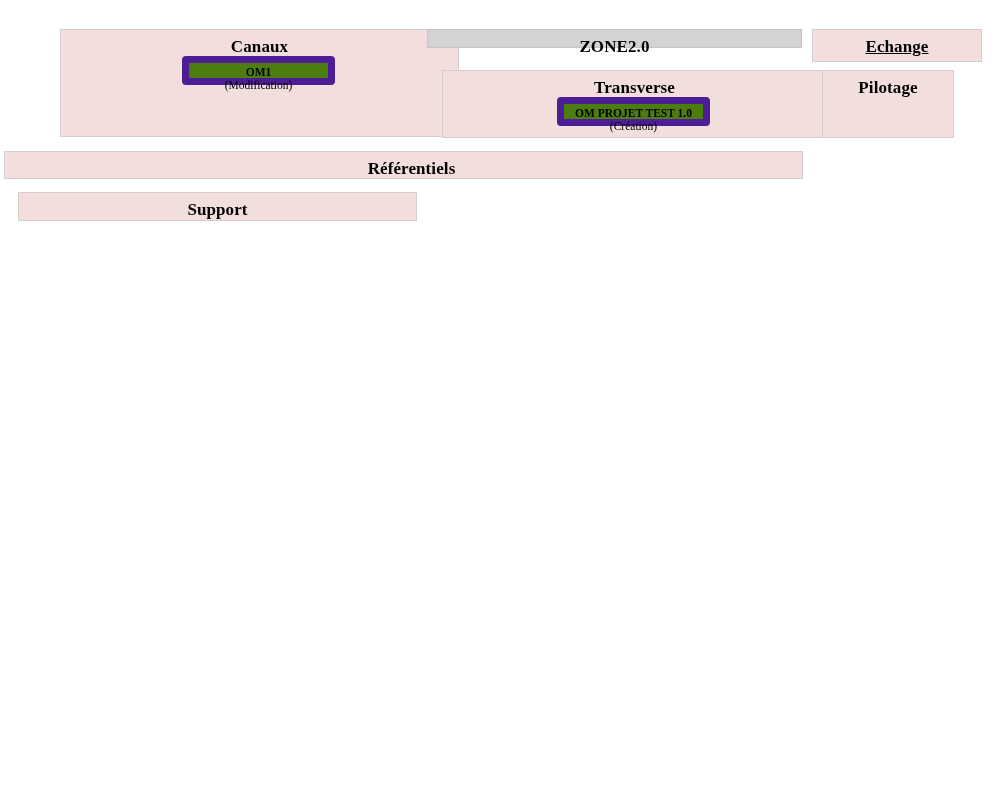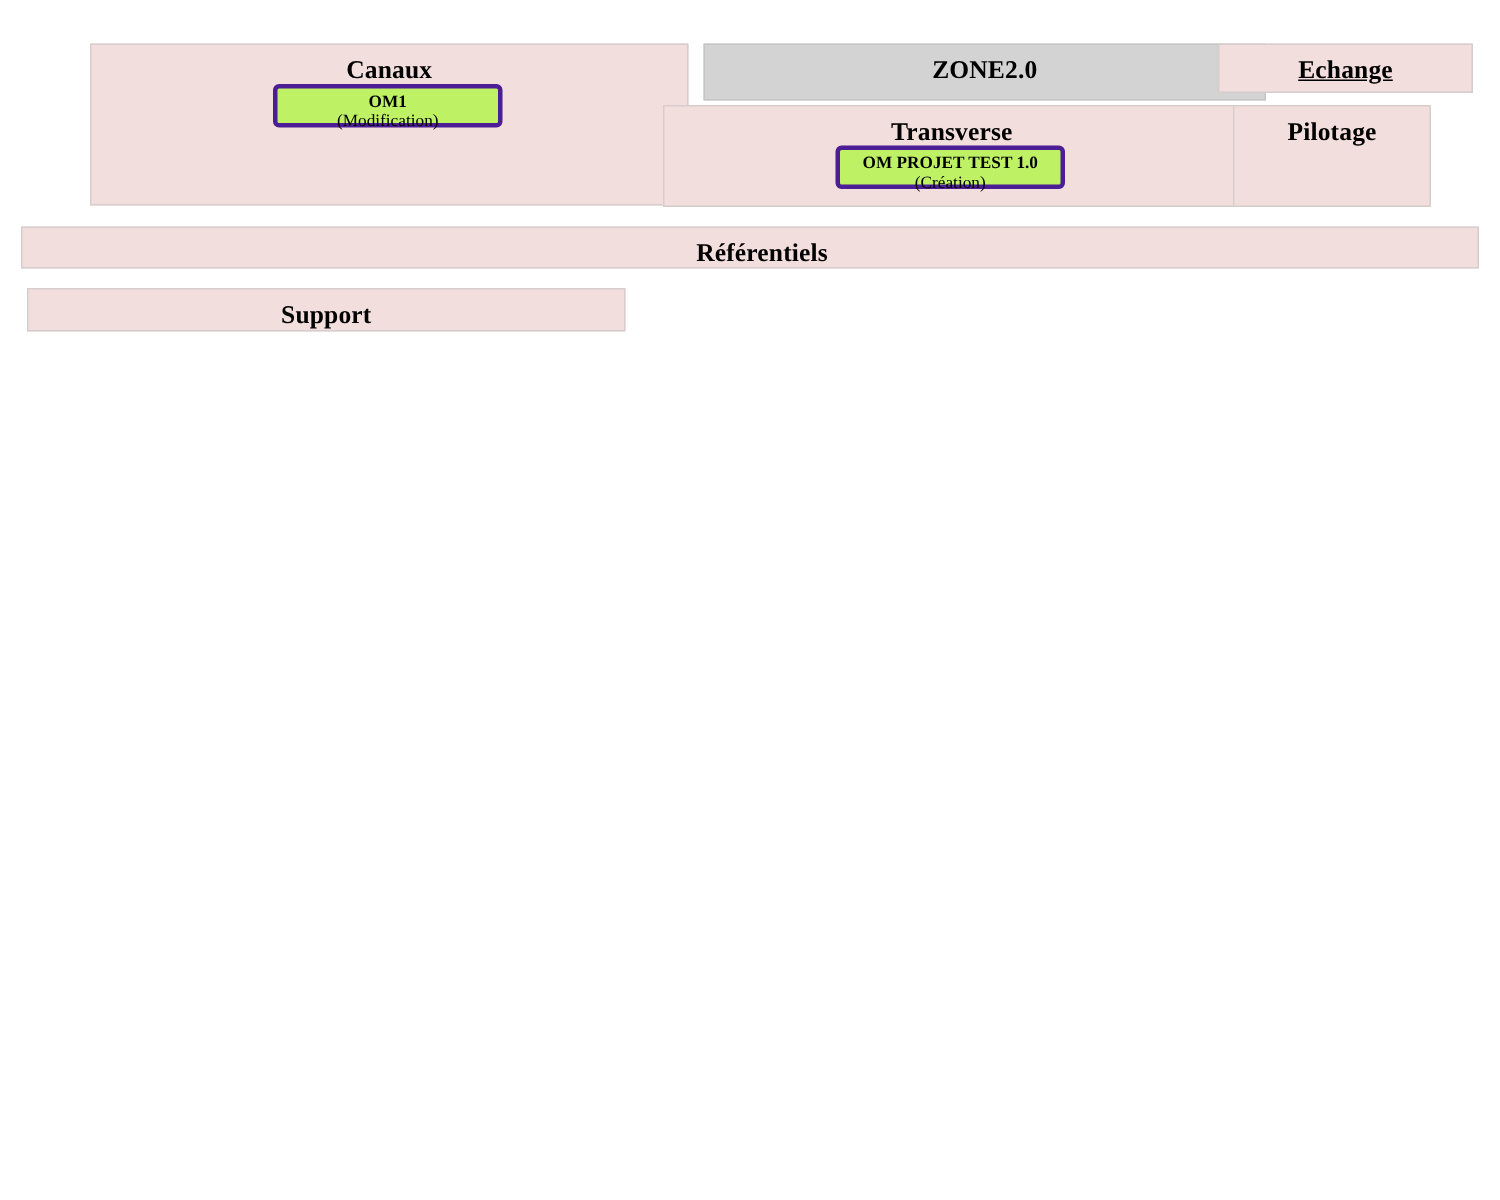--- a/index.html
+++ b/index.html
@@ -47,22 +47,22 @@
 
   .panel.grey .panel-title {
     font-size: 17px;
     padding-top: 7px;
   }
 
   
   .card {
     position: absolute;
     box-sizing: border-box;
-    background: #bef264;
-    border: 3px solid #4c1d95;
+    background: #4d7c0f;
+    border: 7px solid #4c1d95;
     border-radius: 4px;
     text-align: center;
     padding-top: 3px;
   }
   .card-name {
     display: block;
     font-family: "Liberation Serif", "DejaVu Serif", serif;
     font-weight: bold;
     font-size: 11.5px;
     line-height: 13px;
@@ -72,25 +72,25 @@
     display: block;
     font-family: "Liberation Serif", "DejaVu Serif", serif;
     font-weight: normal;
     font-size: 11.5px;
     line-height: 13px;
     color: #000000;
   }
 
   
   #panel-canaux      { left: 26px;  top: 29px;  width: 399px; height: 108px; margin-left: 34px; }
-  #panel-zone20      { left: 427px; top: 29px;  width: 375px; height: 38px; margin-left: 42px;  }
+  #panel-zone20      { left: 427px; top: 29px;  width: 375px; height: 19px;  }
   #panel-echange     { left: 812px; top: 29px;  width: 170px; height: 33px; text-decoration: underline;  }
   #panel-transverse  { left: 442px; top: 70px;  width: 385px; height: 68px;  }
   #panel-pilotage    { left: 822px; top: 70px;  width: 132px; height: 68px;  }
-  #panel-referentiels{ left: 14px;  top: 151px; width: 972px; height: 28px; padding-left: 16px;  }
+  #panel-referentiels{ left: 4px;  top: 151px; width: 799px; height: 28px; padding-left: 16px;  }
   #panel-support     { left: 18px;  top: 192px; width: 399px; height: 29px;  }
 
   #card-om1          { left: 121px; top: 26px;  width: 153px; height: 29px; }
   #card-omprojet     { left: 114px; top: 26px;  width: 153px; height: 29px; }
 </style>
 </head>
 <body>
 
 <div id="canvas">
 

